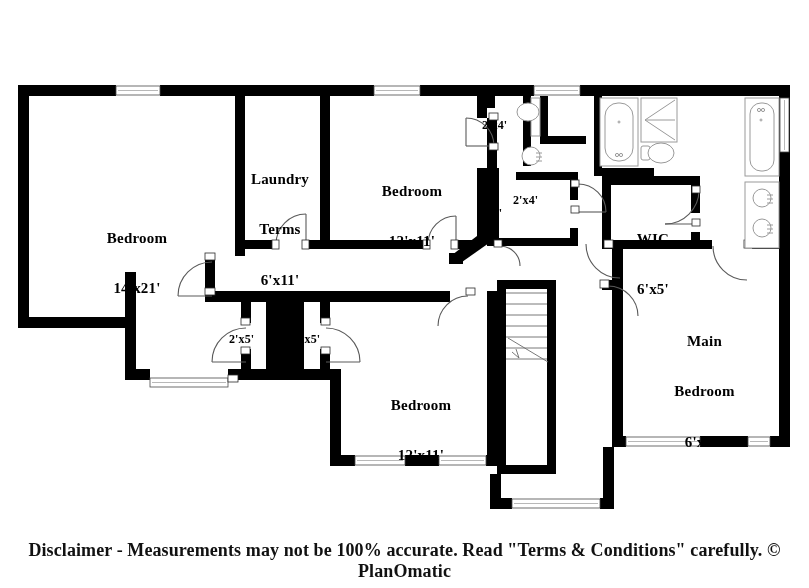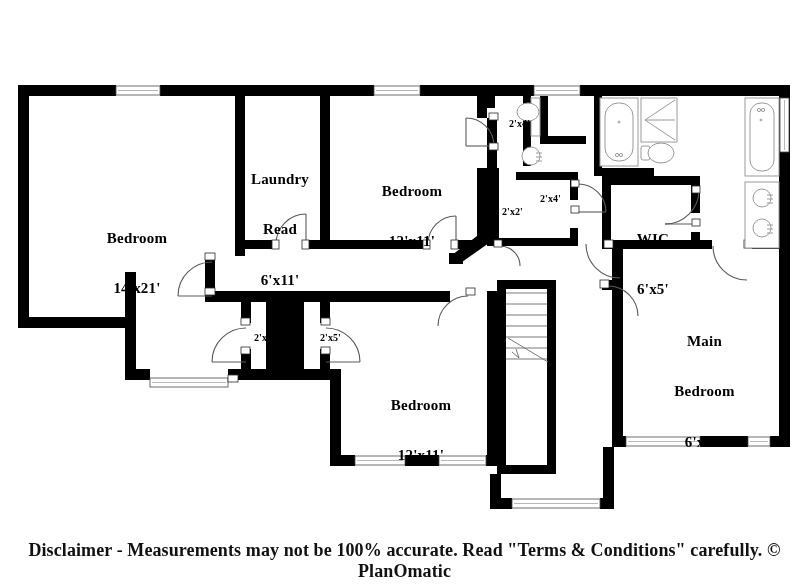--- a/index.html
+++ b/index.html
@@ -6,23 +6,23 @@
   html,body{margin:0;padding:0;background:#ffffff;}
   body{width:809px;height:588px;overflow:hidden;
        font-family:"Liberation Serif", serif;}
   #plan-stage{position:relative;width:809px;height:588px;background:#fff;}
   #plan-svg{position:absolute;left:0;top:0;width:809px;height:588px;display:block;}
   .rm-label{position:absolute;text-align:center;color:#000;
             font-family:"Liberation Serif", serif;font-weight:bold;
             line-height:1.08;white-space:pre;pointer-events:none;}
   .rm-name{font-size:15px;letter-spacing:.2px;}
   .rm-dim{font-size:15px;letter-spacing:.2px;}
-  .cl-label{position:absolute;text-align:right;color:#000;
+  .cl-label{position:absolute;text-align:left;color:#000;
             font-family:"Liberation Serif", serif;font-weight:bold;
-            font-size:10px;letter-spacing:.1px;white-space:pre;pointer-events:none;}
+            font-size:12px;letter-spacing:.1px;white-space:pre;pointer-events:none;}
   #disclaimer{position:absolute;left:0;right:0;top:540px;text-align:center;
               font-family:"Liberation Serif", serif;font-size:18px;
               font-weight:bold;color:#111;letter-spacing:.1px;}
 </style>
 </head>
 <body>
 
 <div id="plan-stage">
 
   <svg id="plan-svg" viewBox="0 0 809 588">
@@ -282,21 +282,21 @@
     </g>
   </svg>
 
   <div class="rm-label" style="left:57px;top:195px;width:160px;">
     <div class="rm-name">Bedroom</div>
     <div class="rm-dim">14'x21'</div>
   </div>
 
   <div class="rm-label" style="left:220px;top:136px;width:120px;">
     <div class="rm-name">Laundry</div>
-    <div class="rm-name">Read</div>
+    <div class="rm-name">Terms</div>
     <div class="rm-dim">6'x11'</div>
   </div>
 
   <div class="rm-label" style="left:332px;top:148px;width:160px;">
     <div class="rm-name">Bedroom</div>
     <div class="rm-dim">12'x11'</div>
   </div>
 
   <div class="rm-label" style="left:608px;top:196px;width:90px;">
     <div class="rm-name">WIC</div>

